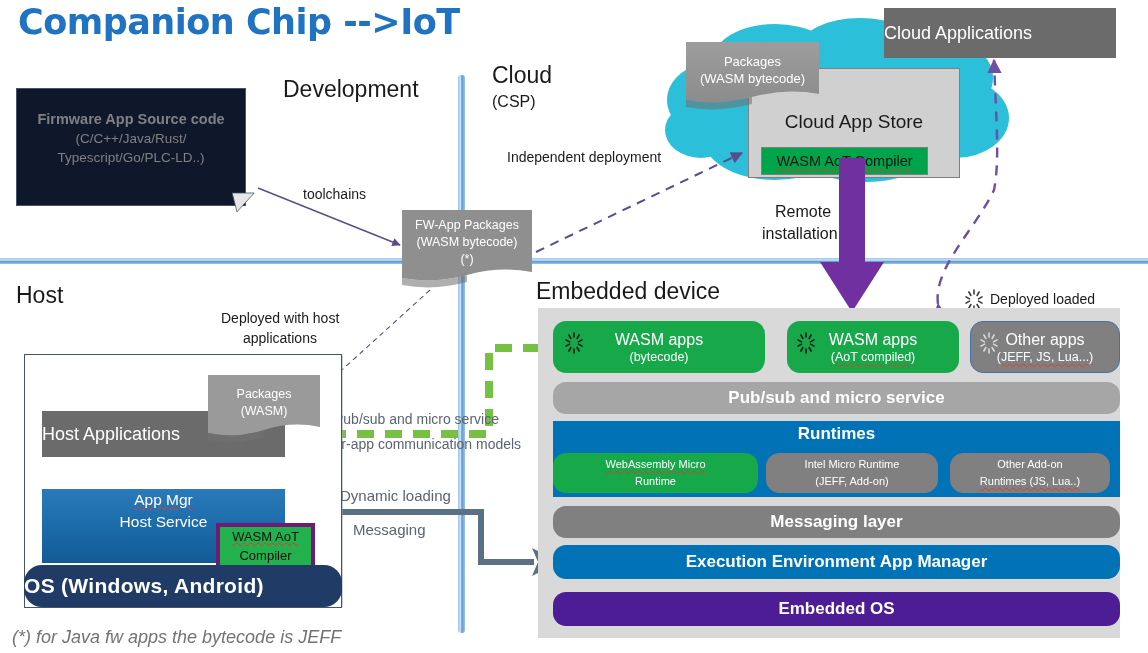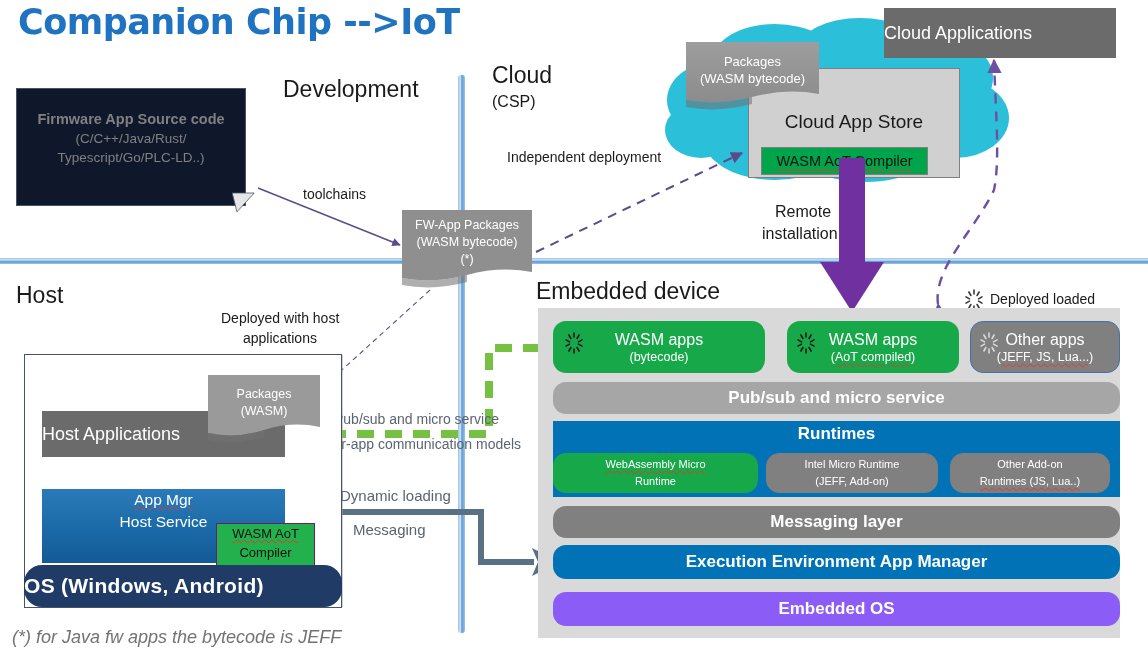--- a/index.html
+++ b/index.html
@@ -77,30 +77,30 @@
   }
 
   
   #hostpanel{left:24px;top:354px;width:318px;height:254px;border:1px solid #44546a;background:#fff;}
   #hostapps{left:42px;top:411px;width:243px;height:46px;background:#6b6b6b;color:#fff;font-size:18px;}
   #appmgr{left:42px;top:489px;width:243px;height:74px;
     background:linear-gradient(180deg,#2a7ab9 0%,#1b6aa8 55%,#125a95 100%);
     color:#fff;font-size:15.5px;line-height:22px;flex-direction:column;}
   #osbar{left:24px;top:565px;width:318px;height:42px;background:#1f3b66;color:#fff;
     font-size:21px;font-weight:bold;letter-spacing:0.3px;border-radius:18px;}
-  #aot-host{left:216px;top:523px;width:99px;height:46px;background:#22b14c;border:1px solid #701a75;
+  #aot-host{left:216px;top:523px;width:99px;height:46px;background:#22b14c;border:4px solid #701a75;
     color:#111;font-size:13px;line-height:19px;flex-direction:column;}
 
   
   #embpanel{left:538px;top:308px;width:582px;height:330px;background:#d9d9d9;}
   .eb{position:absolute;display:flex;align-items:center;justify-content:center;text-align:center;color:#fff;border-radius:13px;}
   .eb-green{background:#17a84a;}
   .eb-grey-l{background:#a6a6a6;}
   .eb-grey-m{background:#808080;}
-  .eb-grey-d{background:#8b5cf6;}
+  .eb-grey-d{background:#4c1d95;}
   .eb-blue{background:#0072b5;}
 
   .apps-title{font-size:16px;line-height:19px;}
   .apps-sub{font-size:12.5px;line-height:16px;}
 
   .bar-title{font-size:17px;font-weight:bold;}
 
   .rt-sub{font-size:11px;line-height:17px;}
 
   

